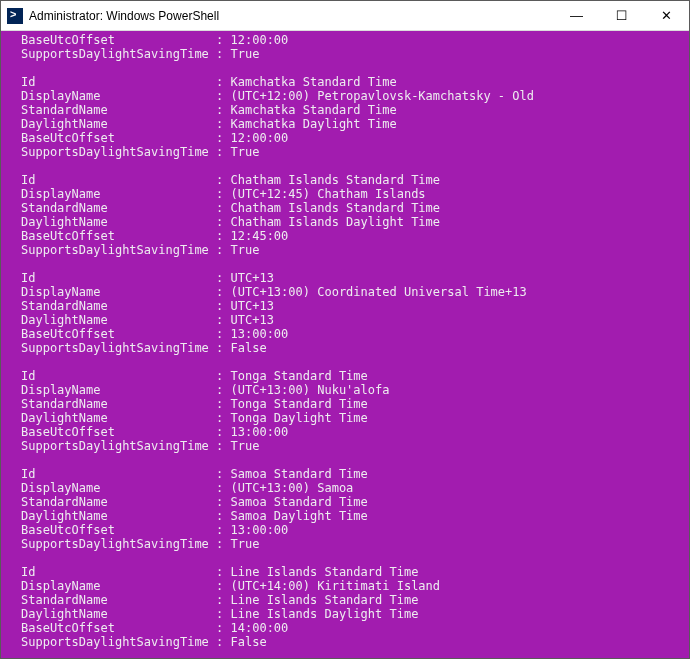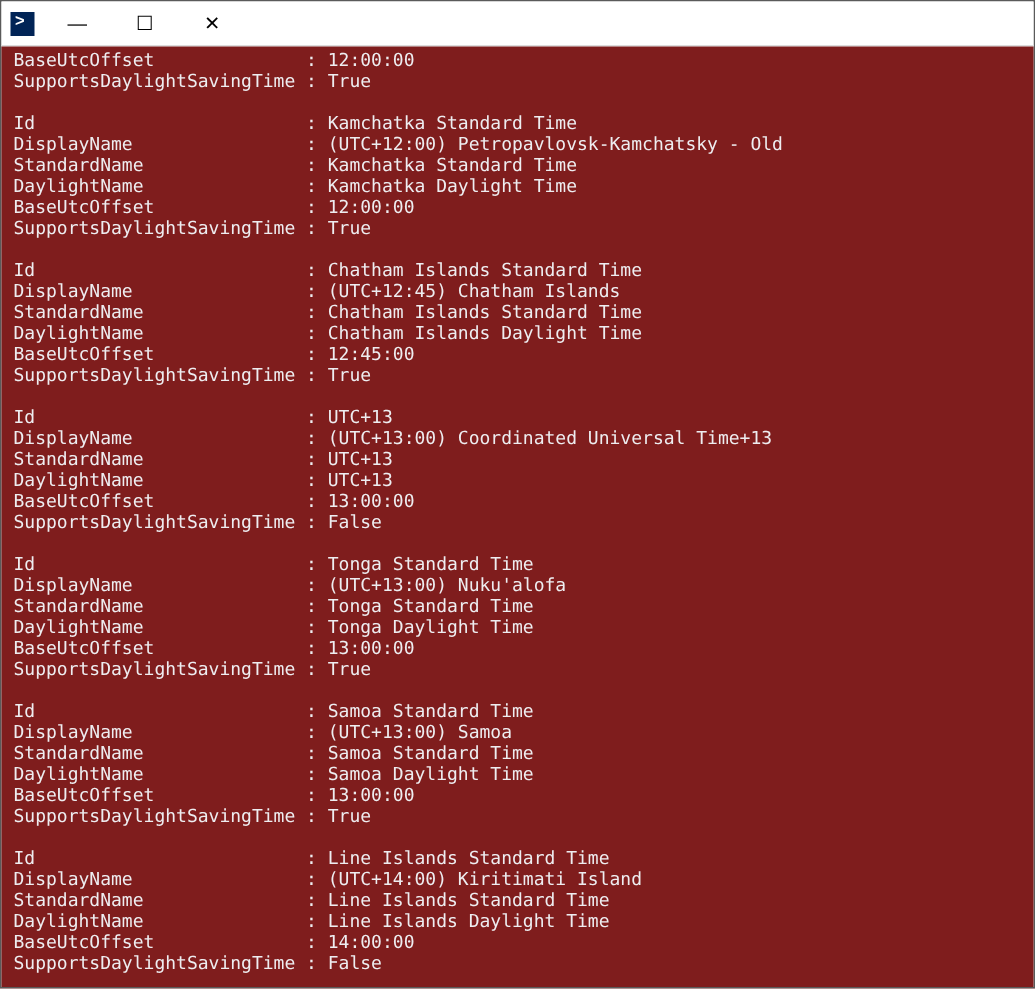--- a/index.html
+++ b/index.html
@@ -59,39 +59,40 @@
     height: 100%;
     display: flex;
     align-items: center;
     justify-content: center;
     font-size: 13px;
     color: #000;
     cursor: default;
   }
   .term {
     flex: 1;
-    background: #7f1d1d;
+    background: #a21caf;
     color: #eeedf0;
     font-family: Consolas, "Lucida Console", monospace;
     font-size: 12px;
     line-height: 14px;
-    padding: 2px 8px;
+    padding: 2px 20px;
     overflow: hidden;
     white-space: pre;
     position: relative;
   }
   .row { white-space: pre; }
   .blank { height: 14px; }
 </style>
 </head>
 <body>
 
 <div class="window">
   <div class="titlebar">
     <div class="icon"></div>
+    <div class="title">Administrator: Windows PowerShell</div>
     <div class="controls">
       <div class="ctrl">—</div>
       <div class="ctrl">☐</div>
       <div class="ctrl close">✕</div>
     </div>
   </div>
   <div class="term" id="term"><div class="row">BaseUtcOffset              : 12:00:00</div><div class="row">SupportsDaylightSavingTime : True</div><div class="blank"></div><div class="row">Id                         : Kamchatka Standard Time</div><div class="row">DisplayName                : (UTC+12:00) Petropavlovsk-Kamchatsky - Old</div><div class="row">StandardName               : Kamchatka Standard Time</div><div class="row">DaylightName               : Kamchatka Daylight Time</div><div class="row">BaseUtcOffset              : 12:00:00</div><div class="row">SupportsDaylightSavingTime : True</div><div class="blank"></div><div class="row">Id                         : Chatham Islands Standard Time</div><div class="row">DisplayName                : (UTC+12:45) Chatham Islands</div><div class="row">StandardName               : Chatham Islands Standard Time</div><div class="row">DaylightName               : Chatham Islands Daylight Time</div><div class="row">BaseUtcOffset              : 12:45:00</div><div class="row">SupportsDaylightSavingTime : True</div><div class="blank"></div><div class="row">Id                         : UTC+13</div><div class="row">DisplayName                : (UTC+13:00) Coordinated Universal Time+13</div><div class="row">StandardName               : UTC+13</div><div class="row">DaylightName               : UTC+13</div><div class="row">BaseUtcOffset              : 13:00:00</div><div class="row">SupportsDaylightSavingTime : False</div><div class="blank"></div><div class="row">Id                         : Tonga Standard Time</div><div class="row">DisplayName                : (UTC+13:00) Nuku'alofa</div><div class="row">StandardName               : Tonga Standard Time</div><div class="row">DaylightName               : Tonga Daylight Time</div><div class="row">BaseUtcOffset              : 13:00:00</div><div class="row">SupportsDaylightSavingTime : True</div><div class="blank"></div><div class="row">Id                         : Samoa Standard Time</div><div class="row">DisplayName                : (UTC+13:00) Samoa</div><div class="row">StandardName               : Samoa Standard Time</div><div class="row">DaylightName               : Samoa Daylight Time</div><div class="row">BaseUtcOffset              : 13:00:00</div><div class="row">SupportsDaylightSavingTime : True</div><div class="blank"></div><div class="row">Id                         : Line Islands Standard Time</div><div class="row">DisplayName                : (UTC+14:00) Kiritimati Island</div><div class="row">StandardName               : Line Islands Standard Time</div><div class="row">DaylightName               : Line Islands Daylight Time</div><div class="row">BaseUtcOffset              : 14:00:00</div><div class="row">SupportsDaylightSavingTime : False</div><div class="blank"></div></div>
 </div>
 
 </body></html>

